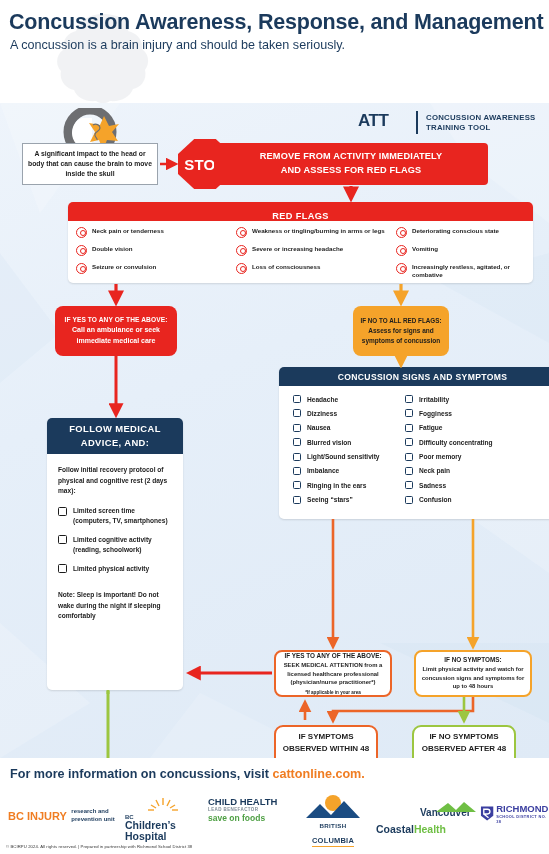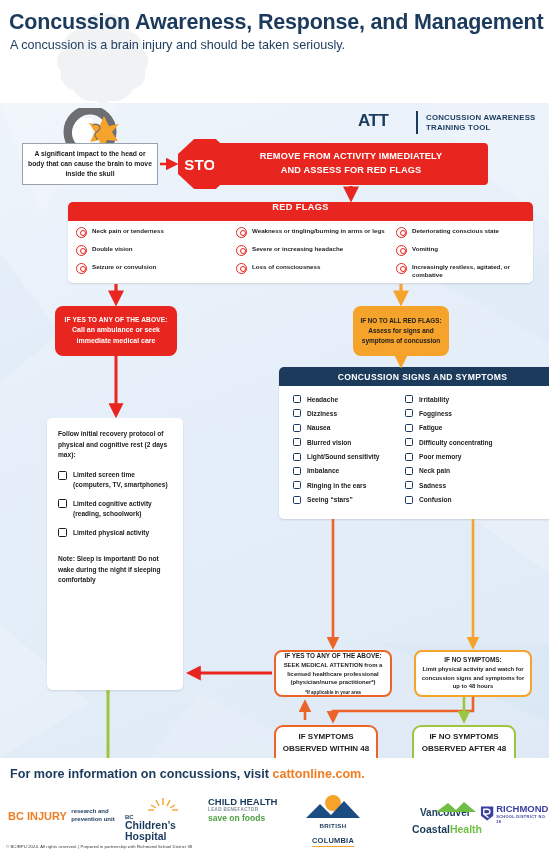--- a/index.html
+++ b/index.html
@@ -81,21 +81,21 @@
     display: flex; align-items: center; justify-content: center; text-align: center;
   }
   .remove-bar span { color:#fff; font-size: 9.2px; font-weight: bold; line-height: 1.5; letter-spacing:.15px;}
 
   
   .redflags {
     position: absolute; left: 68px; top: 99px; width: 465px; height: 81px;
     background: #ffffff; border-radius: 5px; box-shadow: 0 1px 2px rgba(0,0,0,.12);
     overflow: hidden;
   }
-  .rf-head { height: 19px; background: #e8251f; display:flex; align-items:flex-start; justify-content:center;}
+  .rf-head { height: 19px; background: #e8251f; display:flex; align-items:flex-end; justify-content:center;}
   .rf-head span { color:#fff; font-size: 9.2px; font-weight:bold; letter-spacing:.4px;}
   .rf-grid { display:flex; padding: 6px 8px 4px 8px; }
   .rf-col { flex: 1; }
   .rf-item { display:flex; align-items:flex-start; margin-bottom: 7px; }
   .rf-ico {
     width: 11px; height: 11px; border-radius: 50%; border: 1px solid #e8251f;
     flex: 0 0 11px; margin-right: 5px; margin-top: 0px; position: relative;
   }
   .rf-ico::after{
     content:""; position:absolute; left:3px; top:2px; width:4px; height:4px;
@@ -378,20 +378,26 @@
             </div>
           <div class="sym">
               <div class="cbox"></div>
               <span>Confusion</span>
             </div>
         </div>
       </div>
     </div>
 
     <div class="follow">
+      <div class="follow-head">
+        <span>
+          <span>FOLLOW MEDICAL</span><br>
+          <span>ADVICE, AND:</span>
+        </span>
+      </div>
       <div class="follow-body">
         <p>Follow initial recovery protocol of physical and cognitive rest (2 days max):</p>
         <div class="fitem">
             <div class="fbox"></div>
             <span>Limited screen time (computers, TV, smartphones)</span>
           </div>
         <div class="fitem">
             <div class="fbox"></div>
             <span>Limited cognitive activity (reading, schoolwork)</span>
           </div>
@@ -516,21 +522,21 @@
         <div style="font-size:8.5px;font-weight:bold;color:#4fa045;margin-top:1px;">save on foods</div>
       </div>
 
       <div class="logo" style="left:376px;top:8px;width:100px;">
         <div style="position:relative;margin-left:44px;">
           <span style="font-size:10px;font-weight:bold;color:#1b3a5c;">Vancouver</span>
           <svg width="44" height="12" viewBox="0 0 44 12" style="position:absolute;right:-2px;top:-1px;">
             <path d="M2 11 L14 2 L22 9 L30 1 L42 11 Z" fill="#6fbf44"></path>
           </svg>
         </div>
-        <div style="line-height:1;margin-left:36px;">
+        <div style="line-height:1;">
           <span style="font-size:10.5px;font-weight:bold;color:#1b3a5c;">Coastal</span><span style="font-size:10.5px;font-weight:bold;color:#6fbf44;">Health</span>
         </div>
       </div>
 
       <div class="logo" style="left:480px;top:10px;width:70px;">
         <div style="display:flex;align-items:center;">
           <svg width="15" height="17" viewBox="0 0 15 17">
             <path d="M1 1 H14 V11 L7.5 16 L1 11 Z" fill="#3b3fa0"></path>
             <path d="M4 4 H8 a2.5 2.5 0 0 1 0 5 H4 Z M4 9 L9 13" stroke="#fff" stroke-width="1.4" fill="none"></path>
           </svg>

